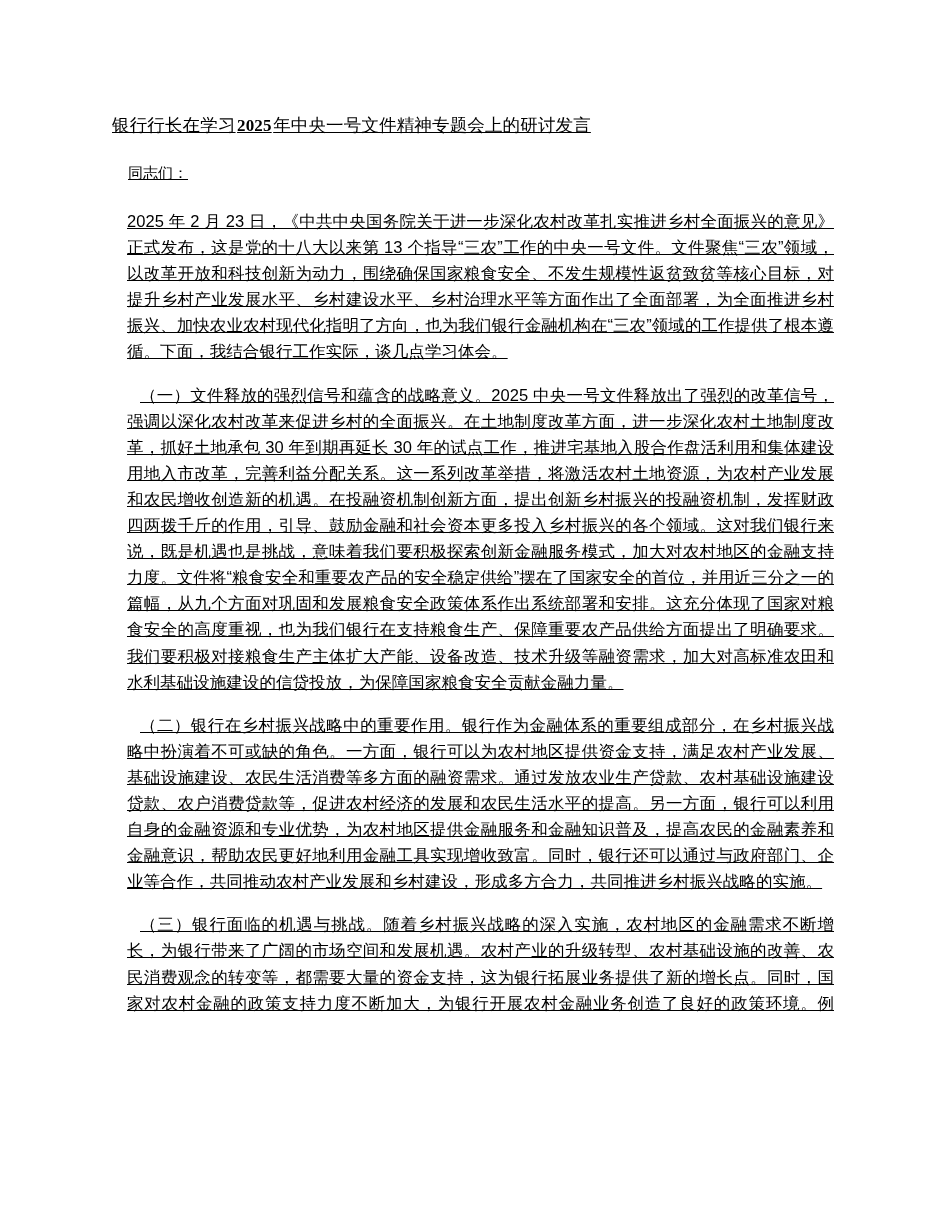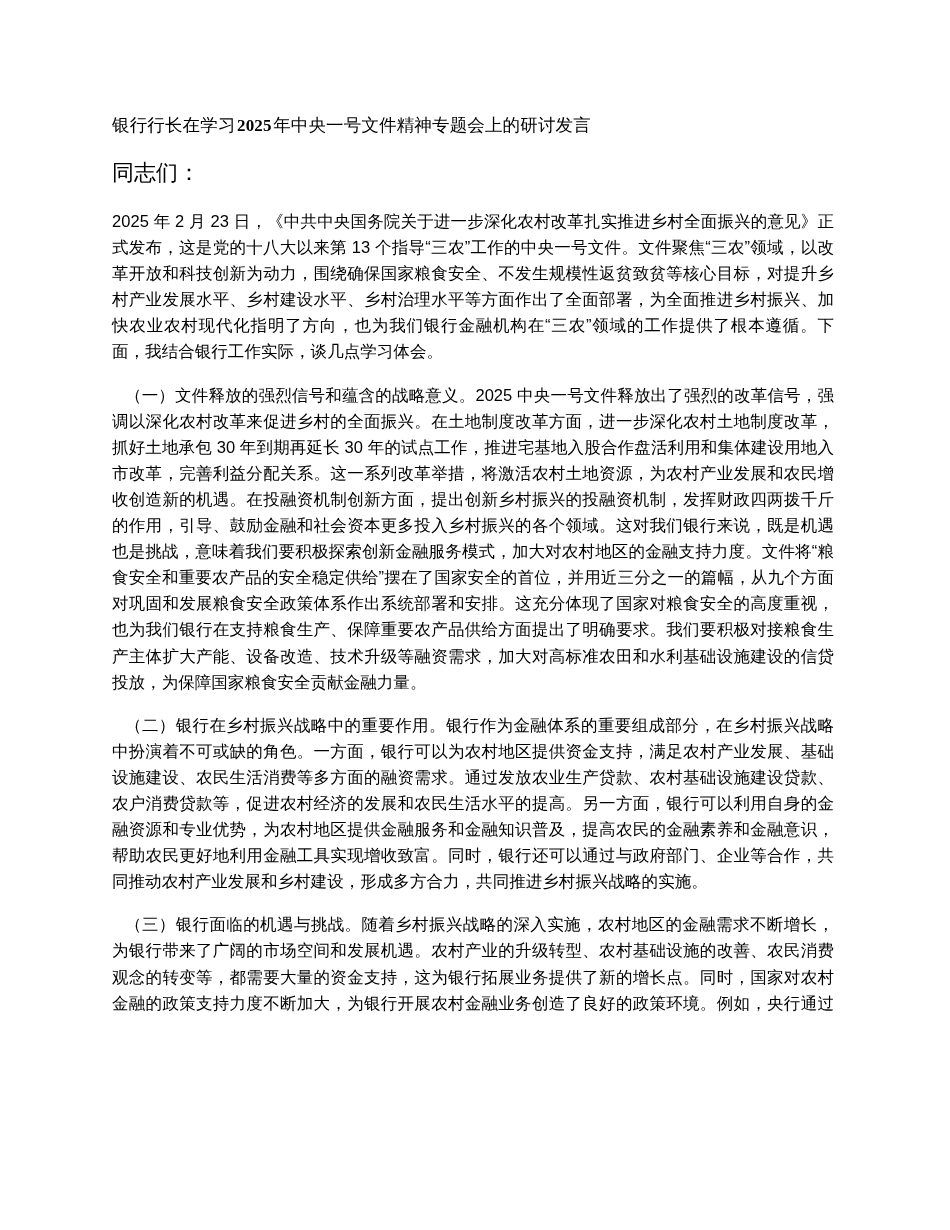--- a/index.html
+++ b/index.html
@@ -15,44 +15,45 @@
     color: #000000;
     -webkit-font-smoothing: antialiased;
   }
   .page {
     position: relative;
     width: 946px;
     height: 1230px;
     box-sizing: border-box;
     padding: 112px 112px 0 112px;
     background: #ffffff;
+    text-decoration: underline;
   }
   .doc-title {
     font-size: 17.5px;
     line-height: 26px;
     font-weight: 400;
     letter-spacing: 0.15px;
     margin: 0 0 21px 0;
     white-space: nowrap;
   }
   .doc-title .num {
     font-family: "Liberation Serif", "DejaVu Serif", serif;
     font-weight: 700;
     font-size: 17px;
     padding: 0 1.5px;
   }
   .salutation {
-    font-size: 22px;
+    font-size: 15px;
     line-height: 26px;
-    margin: 0 0 22px 0;
+    margin: 0 0 22px 16px;
   }
   .para {
     font-size: 16.5px;
     line-height: 26.1px;
-    margin: 0 0 17px 0;
+    margin: 0 0 17px 15px;
     text-align: justify;
     text-justify: inter-ideograph;
     letter-spacing: 0.05px;
     word-break: break-all;
   }
   .para.indent {
     text-indent: 13px;
   }
   .heading {
     font-size: 16.5px;

